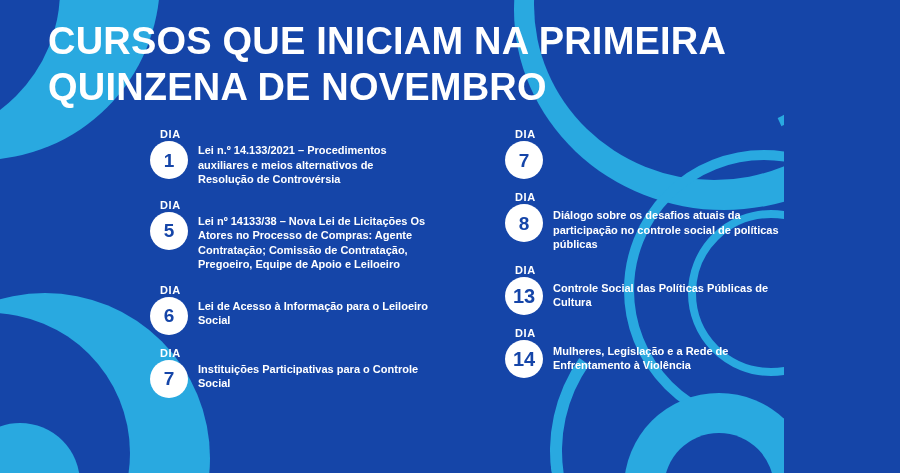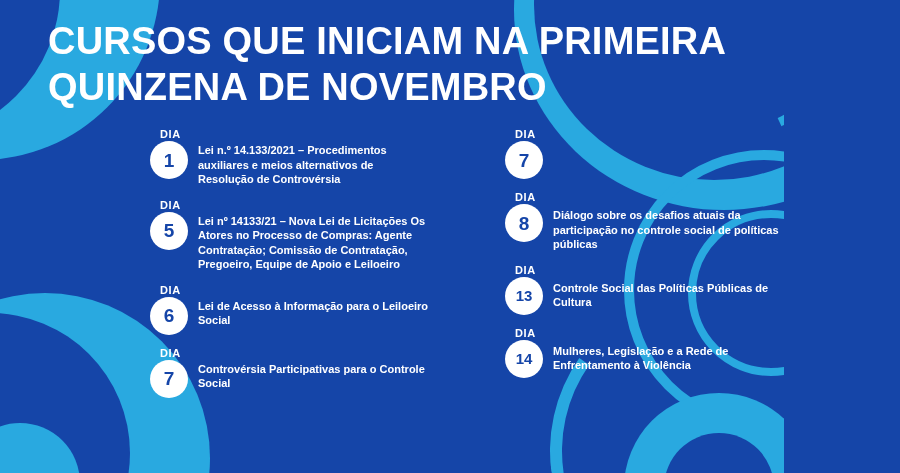--- a/index.html
+++ b/index.html
@@ -196,21 +196,21 @@
     border-radius: 50%;
     background: #ffffff;
     color: #1545a8;
     font-size: 19px;
     font-weight: bold;
     display: flex;
     align-items: center;
     justify-content: center;
     line-height: 1;
   }
-  .badge.small-num { font-size: 15px; }
+  .badge.small-num { font-size: 20px; }
   .desc {
     color: #ffffff;
     font-size: 11px;
     font-weight: bold;
     line-height: 1.32;
     padding-left: 10px;
     padding-top: 2px;
   }
   .col-right .desc { padding-top: 4px; }
 </style>
@@ -244,37 +244,37 @@
         <div class="item-row">
           <div class="badge">1</div>
           <div class="desc">Lei n.º 14.133/2021 – Procedimentos auxiliares e meios alternativos de Resolução de Controvérsia</div>
         </div>
       </div>
 
       <div class="item">
         <div class="dia-label">DIA</div>
         <div class="item-row">
           <div class="badge">5</div>
-          <div class="desc">Lei nº 14133/21 – Nova Lei de Licitações Os Atores no Processo de Compras: Agente Contratação; Comissão de Contratação, Pregoeiro, Equipe de Apoio e Leiloeiro</div>
+          <div class="desc">Lei nº 14133/38 – Nova Lei de Licitações Os Atores no Processo de Compras: Agente Contratação; Comissão de Contratação, Pregoeiro, Equipe de Apoio e Leiloeiro</div>
         </div>
       </div>
 
       <div class="item">
         <div class="dia-label">DIA</div>
         <div class="item-row">
           <div class="badge">6</div>
           <div class="desc">Lei de Acesso à Informação para o Leiloeiro Social</div>
         </div>
       </div>
 
       <div class="item">
         <div class="dia-label">DIA</div>
         <div class="item-row">
           <div class="badge">7</div>
-          <div class="desc">Controvérsia Participativas para o Controle Social</div>
+          <div class="desc">Instituições Participativas para o Controle Social</div>
         </div>
       </div>
 
     </div>
 
     <div class="col col-right">
 
       <div class="item">
         <div class="dia-label">DIA</div>
         <div class="item-row">

